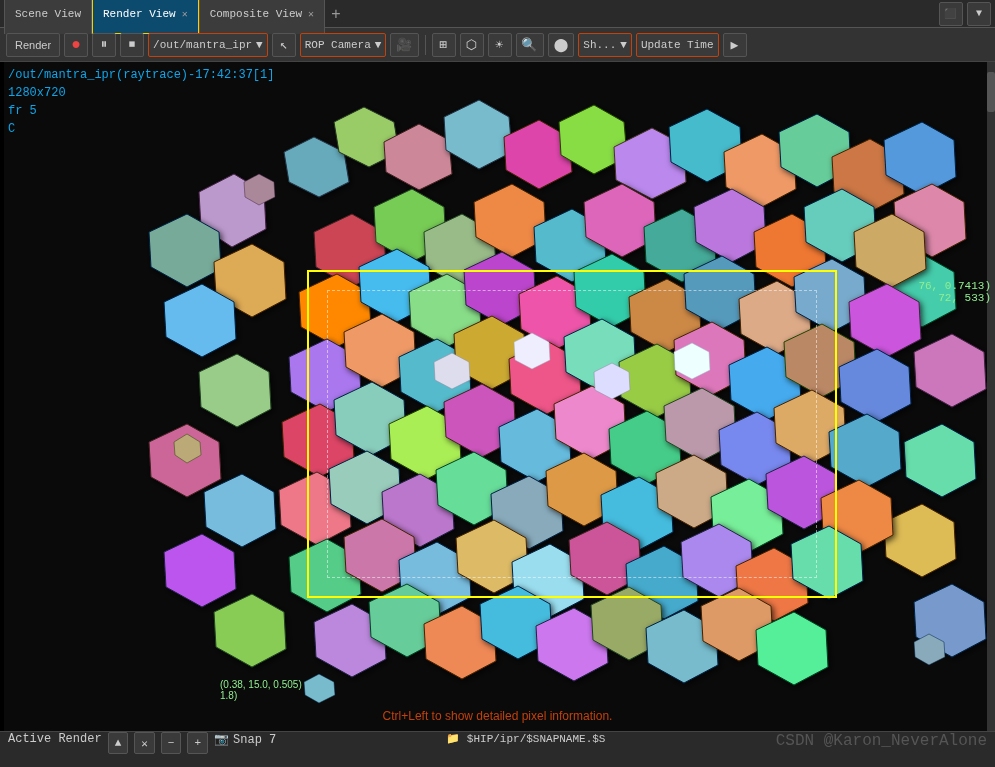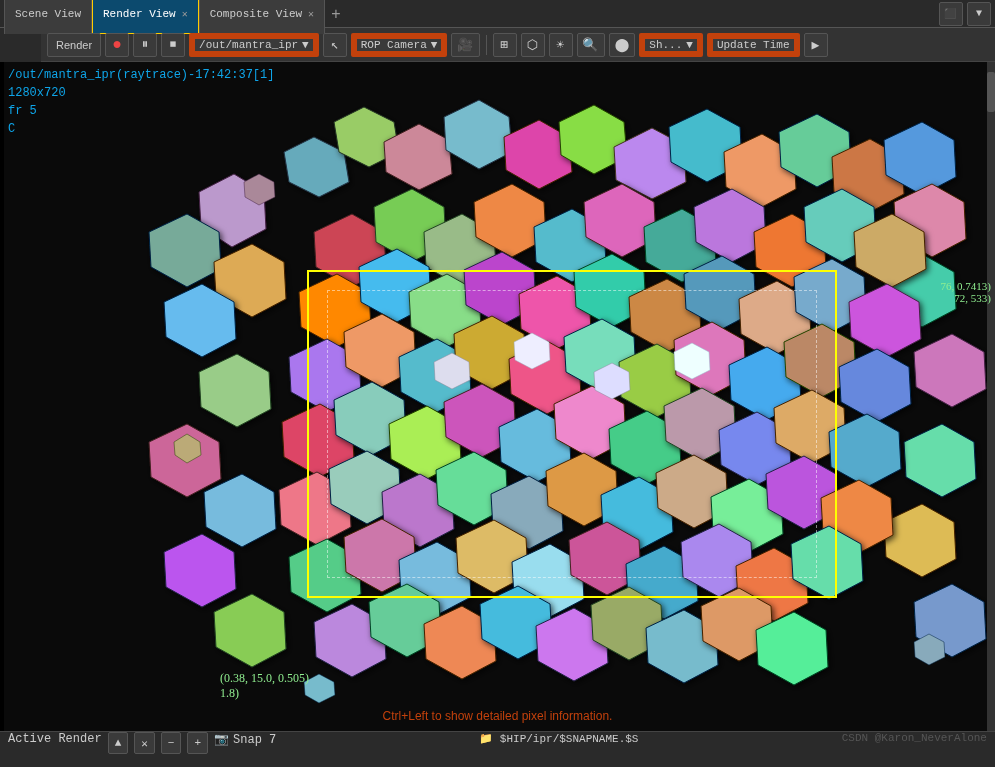--- a/index.html
+++ b/index.html
@@ -59,37 +59,36 @@
 
     
     .toolbar {
       display: flex;
       align-items: center;
       background: #333;
       height: 34px;
       border-bottom: 1px solid #444;
       padding: 0 6px;
       gap: 4px;
-      margin-left: 41px;
     }
     .toolbar-btn {
       background: #3a3a3a;
       border: 1px solid #555;
       border-radius: 2px;
       color: #ccc;
       font-size: 11px;
       padding: 2px 8px;
       cursor: pointer;
       height: 24px;
       display: flex;
       align-items: center;
     }
     .toolbar-select {
       background: #3a3a3a;
-      border: 6px solid #c2410c;
+      border: 1px solid #c2410c;
       border-radius: 2px;
       color: #ccc;
       font-size: 11px;
       padding: 2px 4px;
       cursor: pointer;
       height: 24px;
       display: flex;
       align-items: center;
       gap: 4px;
     }
@@ -135,21 +134,21 @@
       font-family: 'Courier New', monospace;
     }
 
     
     .render-coords {
       position: absolute;
       top: 218px;
       right: 4px;
       color: #90ee90;
       font-size: 11px;
-      font-family: Liberation Serif, serif;
+      font-family: Liberation Mono, monospace;
       z-index: 10;
       text-align: right;
     }
 
     
     .render-hint {
       position: absolute;
       bottom: 8px;
       left: 50%;
       transform: translateX(-50%);
@@ -158,22 +157,22 @@
       font-family: Arial, sans-serif;
       z-index: 10;
     }
 
     
     .render-bottom-coords {
       position: absolute;
       bottom: 30px;
       left: 220px;
       color: #90ee90;
-      font-size: 12px;
-      font-family: Liberation Serif, serif;
+      font-size: 10px;
+      font-family: Liberation Sans, sans-serif;
       z-index: 10;
     }
 
     
     .selection-rect {
       position: absolute;
       border: 2px solid #ffff00;
       z-index: 8;
       pointer-events: none;
     }
@@ -222,21 +221,21 @@
       font-size: 12px;
     }
     .status-path {
       margin-left: auto;
       color: #ccc;
       font-size: 11px;
       font-family: 'Courier New', monospace;
     }
     .status-watermark {
       color: #555;
-      font-size: 11px;
+      font-size: 16px;
       font-family: Liberation Mono, monospace;
     }
 
     
     .scroll-right {
       position: absolute;
       right: 0;
       top: 62px;
       width: 8px;
       background: #333;

